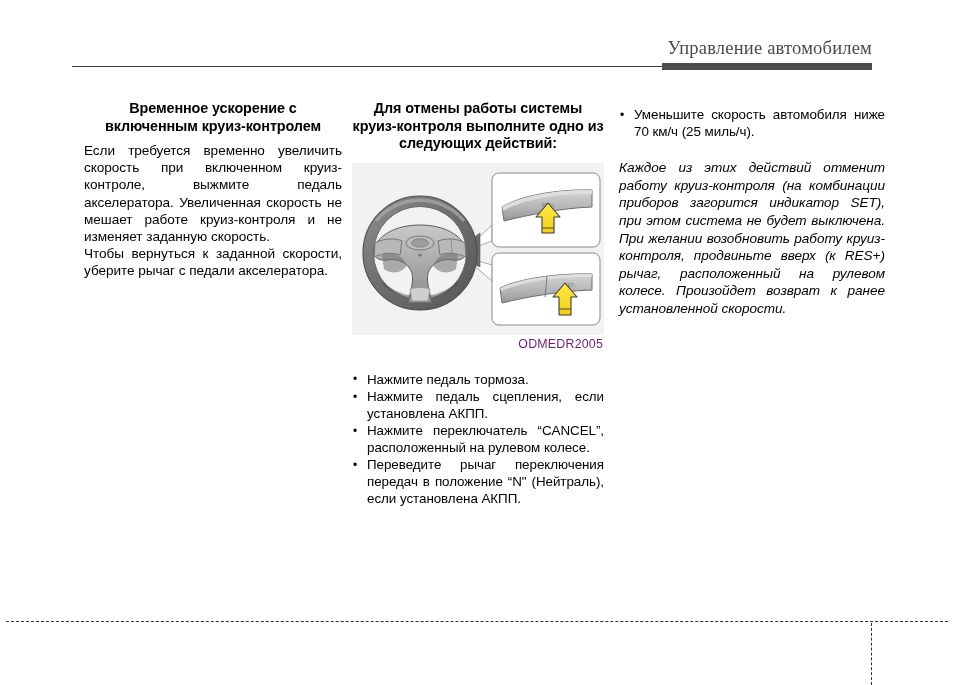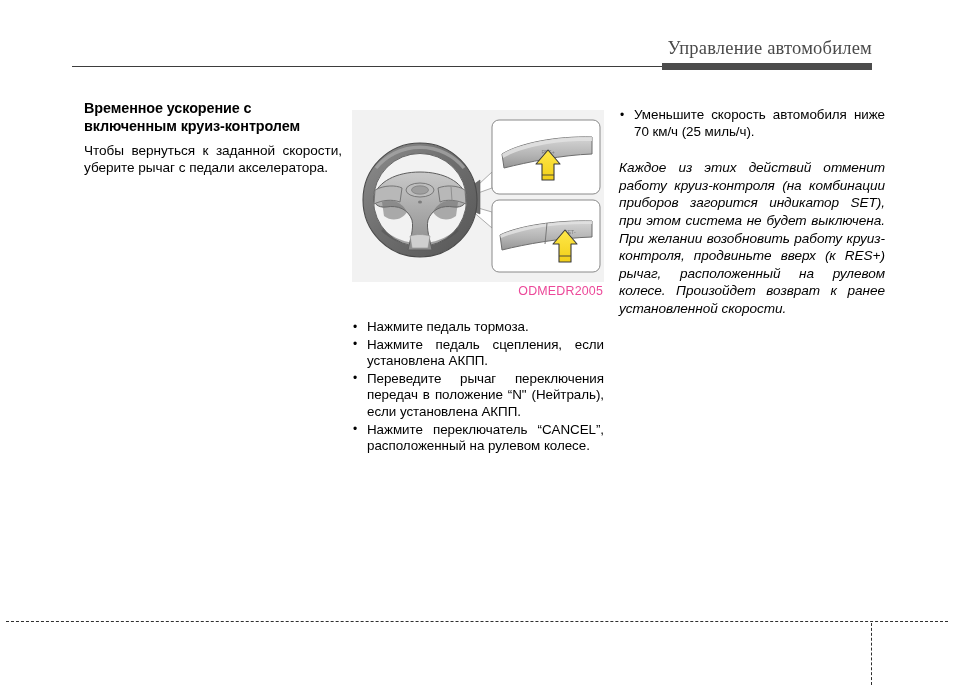--- a/index.html
+++ b/index.html
@@ -65,20 +65,21 @@
   #col-1 { left: 84px;  width: 258px; }
   #col-2 { left: 352px; width: 252px; }
   #col-3 { left: 619px; width: 266px; }
 
   h2.sec-title {
     margin: 0 0 7px 0;
     font-size: 14.4px;
     font-weight: bold;
     line-height: 17.5px;
     letter-spacing: -0.1px;
+    text-align: center;
   }
 
   p.body {
     margin: 0;
     font-size: 13.6px;
     line-height: 17.2px;
     text-align: justify;
     letter-spacing: -0.05px;
   }
   p.body + p.body { margin-top: 0px; }
@@ -126,21 +127,21 @@
     width: 252px;
     height: 172px;
     background: #f2f2f2;
     overflow: hidden;
   }
   #figure-canvas svg { display: block; }
   #figure-caption {
     margin-top: 2px;
     text-align: right;
     font-size: 12.4px;
-    color: #ec4899;
+    color: #701a75;
     letter-spacing: .2px;
     padding-right: 1px;
   }
 
   
   #crop-h {
     position: absolute;
     left: 6px;
     top: 621px;
     width: 942px;
@@ -162,24 +163,26 @@
 <div id="page-header">
   <div id="header-title">Управление автомобилем</div>
   <div id="header-rule-thin"></div>
   <div id="header-rule-thick"></div>
 </div>
 
 <div id="columns">
 
   <div class="col" id="col-1">
     <h2 class="sec-title">Временное ускорение с включенным круиз-контролем</h2>
+    <p class="body">Если требуется временно увеличить скорость при включенном круиз-контроле, выжмите педаль акселератора. Увеличенная скорость не мешает работе круиз-контроля и не изменяет заданную скорость.</p>
     <p class="body">Чтобы вернуться к заданной скорости, уберите рычаг с педали акселератора.</p>
   </div>
 
   <div class="col" id="col-2">
+    <h2 class="sec-title">Для отмены работы системы круиз-контроля выполните одно из следующих действий:</h2>
 
     <div id="figure-block">
       <div id="figure-canvas">
         <svg width="252" height="172" viewBox="0 0 252 172" xmlns="http://www.w3.org/2000/svg">
           <defs>
             <linearGradient id="rimG" x1="0" y1="0" x2="1" y2="1">
               <stop offset="0%" stop-color="#8f8f8f"></stop>
               <stop offset="45%" stop-color="#6f6f6f"></stop>
               <stop offset="100%" stop-color="#565656"></stop>
             </linearGradient>
@@ -260,22 +263,22 @@
             <line x1="207" y1="146" x2="219" y2="146" stroke="#3b3b3b" stroke-width="0.9"></line>
           </g>
         </svg>
       </div>
       <div id="figure-caption">ODMEDR2005</div>
     </div>
 
     <ul class="bullets" style="margin-top:21px;">
       <li>Нажмите педаль тормоза.</li>
       <li>Нажмите педаль сцепления, если установлена АКПП.</li>
+      <li>Нажмите переключатель “CANCEL”, расположенный на рулевом колесе.</li>
       <li>Переведите рычаг переключения передач в положение “N" (Нейтраль), если установлена АКПП.</li>
-      <li>Нажмите переключатель “CANCEL”, расположенный на рулевом колесе.</li>
     </ul>
   </div>
 
   <div class="col" id="col-3">
     <ul class="bullets" style="margin-top:7px;">
       <li>Уменьшите скорость автомобиля ниже 70 км/ч (25 миль/ч).</li>
     </ul>
     <p class="italic-note" style="margin-top:19px;">Каждое из этих действий отменит работу круиз-контроля (на комбинации приборов загорится индикатор SET), при этом система не будет выключена. При желании возобновить работу круиз-контроля, продвиньте вверх (к RES+) рычаг, расположенный на рулевом колесе. Произойдет возврат к ранее установленной скорости.</p>
   </div>
 

